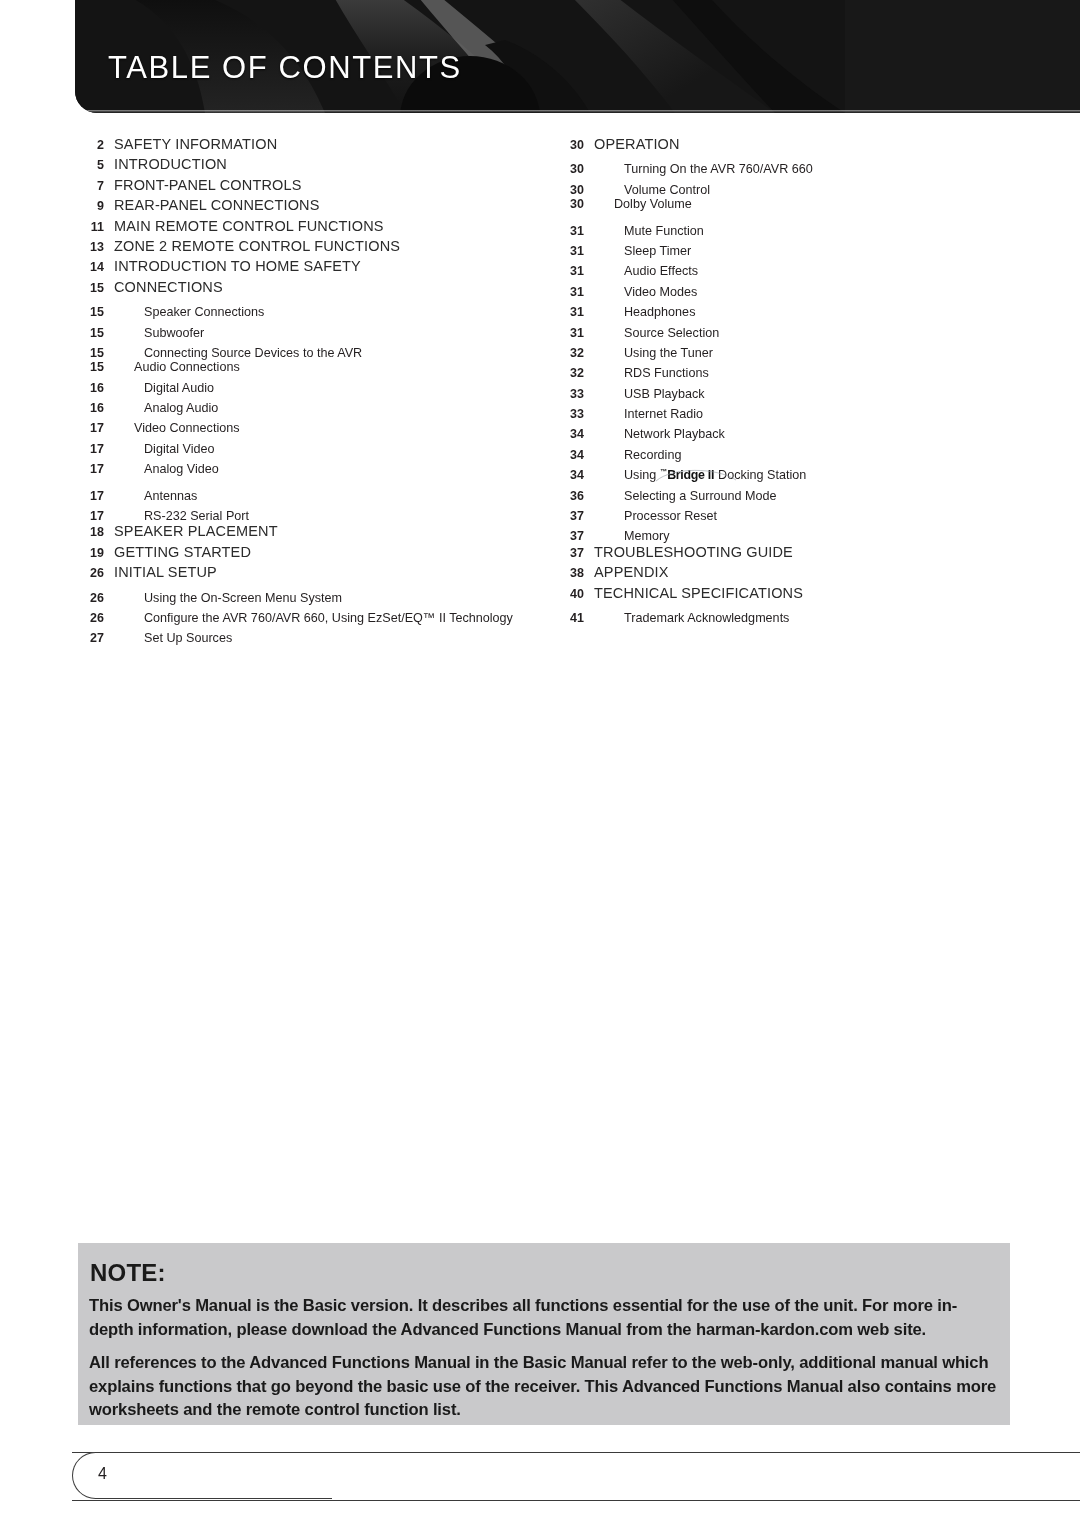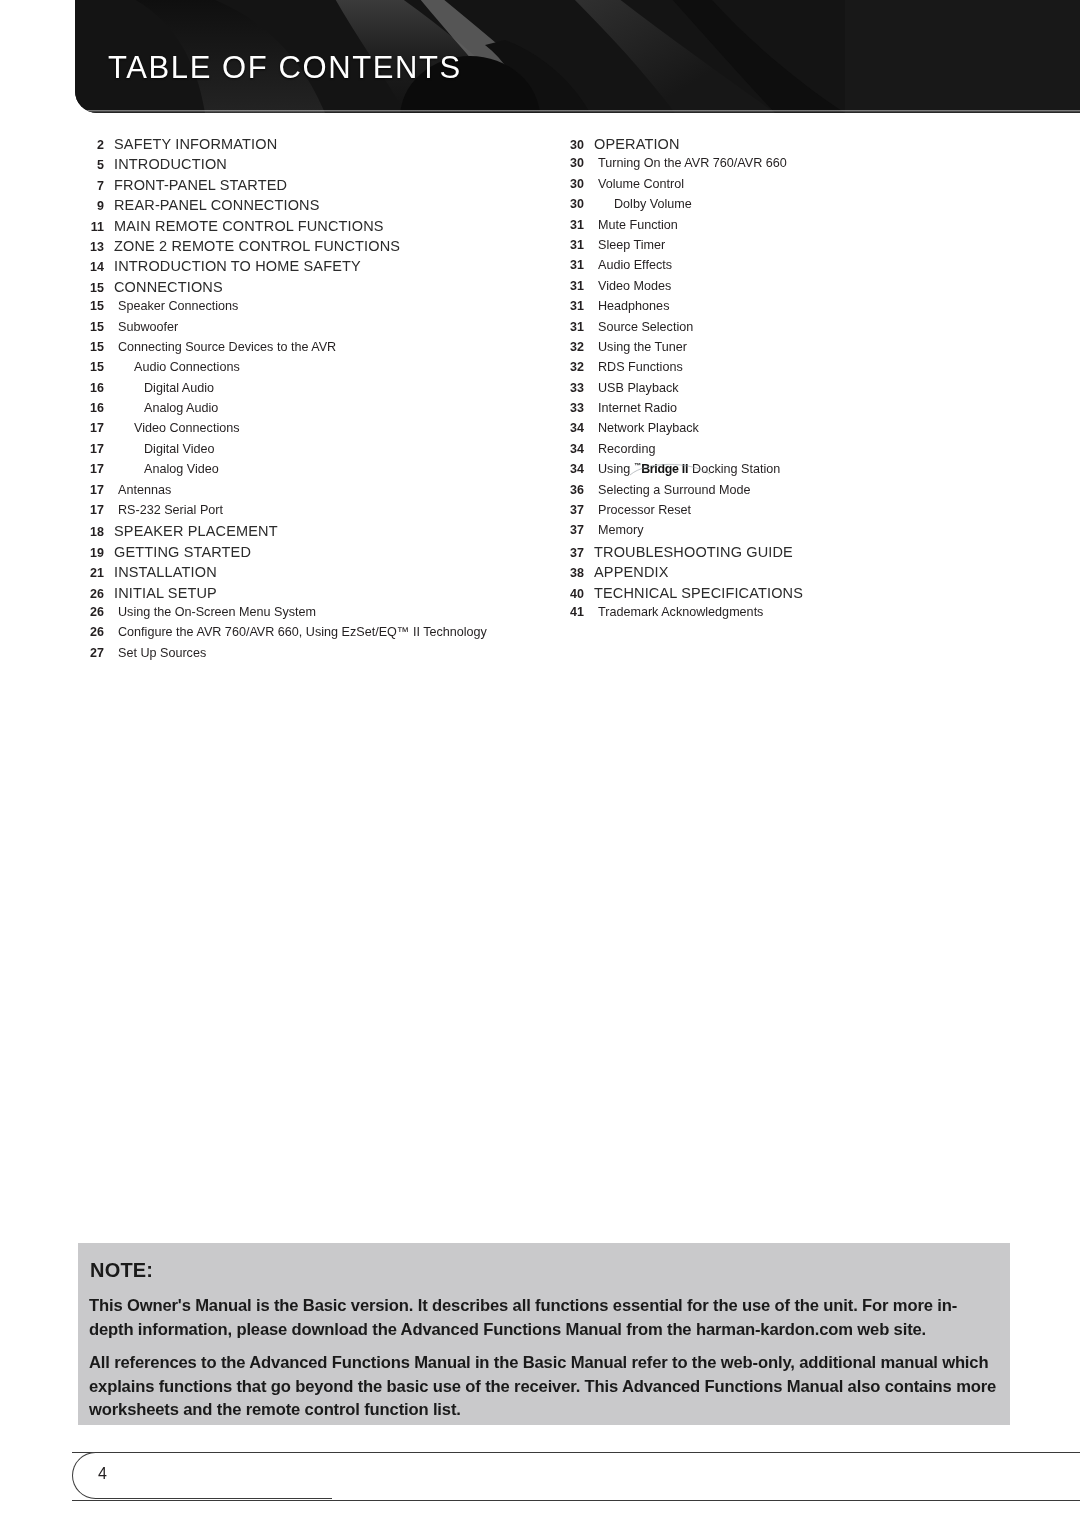--- a/index.html
+++ b/index.html
@@ -94,21 +94,21 @@
     font-weight: 400;
     letter-spacing: 0.15px;
     color: #2b2b2b;
   }
   
   .lvl1 .toc-label, .lvl2 .toc-label, .lvl3 .toc-label {
     font-size: 12.6px;
     font-weight: 400;
     color: #231f20;
   }
-  .lvl1 .toc-label { padding-left: 14px; }
+  .lvl1 .toc-label { padding-left: 40px; margin-top: 6px; }
   .lvl2 .toc-label { padding-left: 30px; }
   .lvl3 .toc-label { padding-left: 40px; }
 
   
   .bridge-row .toc-label { display: inline-flex; align-items: center; }
   .bridge-logo {
     position: relative;
     display: inline-block;
     margin: 0 4px 0 4px;
     font-weight: 700;
@@ -137,21 +137,21 @@
     left: 78px;
     top: 1243px;
     width: 932px;
     height: 182px;
     background: #c9c9cb;
   }
   .note-title {
     position: absolute;
     left: 12px;
     top: 16px;
-    font-size: 20px;
+    font-size: 24px;
     font-weight: 700;
     color: #1a1a1a;
     letter-spacing: 0.2px;
   }
   .note-p {
     position: absolute;
     left: 11px;
     width: 910px;
     font-size: 16.6px;
     font-weight: 700;
@@ -238,21 +238,21 @@
       <div class="toc-row lvl0">
         <span class="toc-num">2</span>
         <span class="toc-label">SAFETY INFORMATION</span>
       </div>
       <div class="toc-row lvl0">
         <span class="toc-num">5</span>
         <span class="toc-label">INTRODUCTION</span>
       </div>
       <div class="toc-row lvl0">
         <span class="toc-num">7</span>
-        <span class="toc-label">FRONT-PANEL STARTED</span>
+        <span class="toc-label">FRONT-PANEL CONTROLS</span>
       </div>
       <div class="toc-row lvl0">
         <span class="toc-num">9</span>
         <span class="toc-label">REAR-PANEL CONNECTIONS</span>
       </div>
       <div class="toc-row lvl0">
         <span class="toc-num">11</span>
         <span class="toc-label">MAIN REMOTE CONTROL FUNCTIONS</span>
       </div>
       <div class="toc-row lvl0">
@@ -311,24 +311,20 @@
         <span class="toc-num">17</span>
         <span class="toc-label">RS-232 Serial Port</span>
       </div>
       <div class="toc-row lvl0">
         <span class="toc-num">18</span>
         <span class="toc-label">SPEAKER PLACEMENT</span>
       </div>
       <div class="toc-row lvl0">
         <span class="toc-num">19</span>
         <span class="toc-label">GETTING STARTED</span>
-      </div>
-      <div class="toc-row lvl0">
-        <span class="toc-num">21</span>
-        <span class="toc-label">INSTALLATION</span>
       </div>
       <div class="toc-row lvl0">
         <span class="toc-num">26</span>
         <span class="toc-label">INITIAL SETUP</span>
       </div>
       <div class="toc-row lvl1">
         <span class="toc-num">26</span>
         <span class="toc-label">Using the On-Screen Menu System</span>
       </div>
       <div class="toc-row lvl1">

